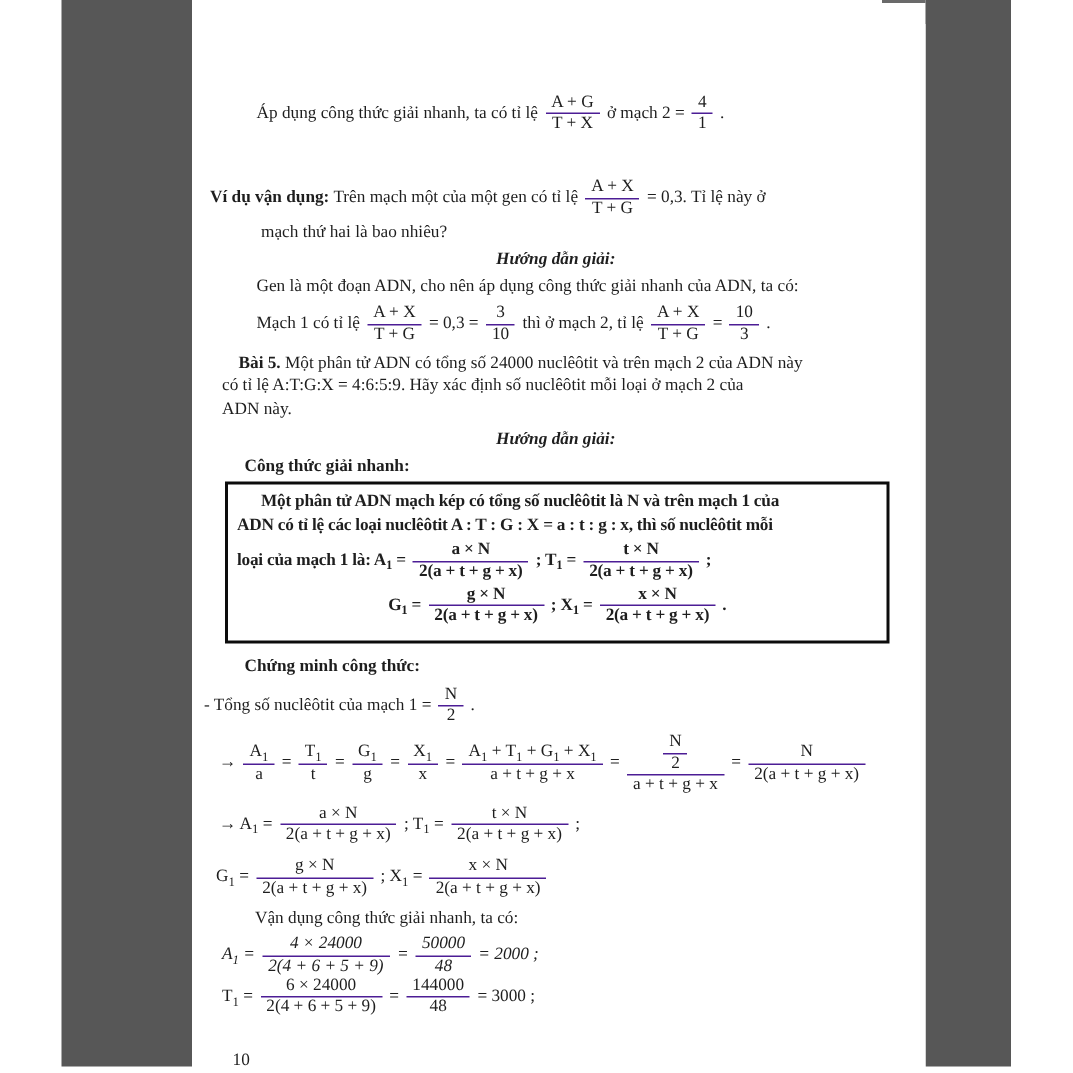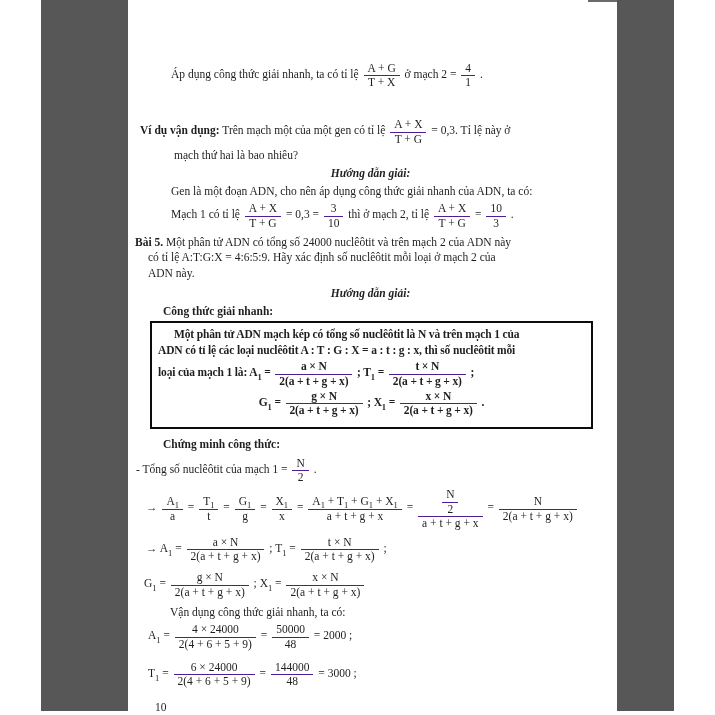--- a/index.html
+++ b/index.html
@@ -42,36 +42,36 @@
 <div id="photo-edge"></div>
 
 <div id="page">
   <div id="intro">
       <div class="ln" style="padding-left: 37px; margin-bottom: 6px;"><span>Áp dụng công thức giải nhanh, ta có tỉ lệ </span><span class="fr"><span class="n"><span>A + G</span></span><span class="d"><span>T + X</span></span></span><span> ở mạch 2 = </span><span class="fr"><span class="n"><span>4</span></span><span class="d"><span>1</span></span></span><span> .</span></div>
       <div class="ln" style="padding-left: 6px; margin-bottom: 2px; margin-top: 29px;"><b>Ví dụ vận dụng:</b><span> Trên mạch một của một gen có tỉ lệ </span><span class="fr"><span class="n"><span>A + X</span></span><span class="d"><span>T + G</span></span></span><span> = 0,3. Tỉ lệ này ở</span></div>
       <div class="ln" style="padding-left: 40px; margin-bottom: 3px;"><span>mạch thứ hai là bao nhiêu?</span></div>
       <div class="ln center" style="margin-bottom: 2px;"><span class="bi">Hướng dẫn giải:</span></div>
       <div class="ln" style="padding-left: 37px; margin-bottom: 3px;"><span>Gen là một đoạn ADN, cho nên áp dụng công thức giải nhanh của ADN, ta có:</span></div>
       <div class="ln" style="padding-left: 37px; margin-bottom: 5px;"><span>Mạch 1 có tỉ lệ </span><span class="fr"><span class="n"><span>A + X</span></span><span class="d"><span>T + G</span></span></span><span> = 0,3 = </span><span class="fr"><span class="n"><span>3</span></span><span class="d"><span>10</span></span></span><span> thì ở mạch 2, tỉ lệ </span><span class="fr"><span class="n"><span>A + X</span></span><span class="d"><span>T + G</span></span></span><span> = </span><span class="fr"><span class="n"><span>10</span></span><span class="d"><span>3</span></span></span><span> .</span></div>
-      <div class="ln" style="padding-left: 1px; margin-bottom: 0px;"><b>Bài 5.</b><span> Một phân tử ADN có tổng số 24000 nuclêôtit và trên mạch 2 của ADN này</span></div>
+      <div class="ln" style="padding-left: 1px; margin-bottom: 0px; margin-left: 24px;"><b>Bài 5.</b><span> Một phân tử ADN có tổng số 24000 nuclêôtit và trên mạch 2 của ADN này</span></div>
       <div class="ln" style="padding-left: 14px; margin-bottom: 0px;"><span>có tỉ lệ A:T:G:X = 4:6:5:9. Hãy xác định số nuclêôtit mỗi loại ở mạch 2 của</span></div>
       <div class="ln" style="padding-left: 14px; margin-bottom: 5px;"><span>ADN này.</span></div>
       <div class="ln center" style="margin-bottom: 2px;"><span class="bi">Hướng dẫn giải:</span></div>
       <div class="ln" style="padding-left: 29px; margin-bottom: 1px;"><b>Công thức giải nhanh:</b></div>
     </div>
   <div id="formula-box">
       <div class="ln" style="padding-left: 16px; margin-bottom: 0px;"><span>Một phân tử ADN mạch kép có tổng số nuclêôtit là N và trên mạch 1 của</span></div>
       <div class="ln" style="padding-left: 0px; margin-bottom: 2px;"><span>ADN có tỉ lệ các loại nuclêôtit A : T : G : X = a : t : g : x, thì số nuclêôtit mỗi</span></div>
       <div class="ln" style="padding-left: 0px; margin-bottom: 2px;"><span>loại của mạch 1 là: A</span><sub>1</sub><span> = </span><span class="fr"><span class="n"><span>a × N</span></span><span class="d"><span>2(a + t + g + x)</span></span></span><span> ; T</span><sub>1</sub><span> = </span><span class="fr"><span class="n"><span>t × N</span></span><span class="d"><span>2(a + t + g + x)</span></span></span><span> ;</span></div>
       <div class="ln center" style="margin-bottom: 0px;"><span>G</span><sub>1</sub><span> = </span><span class="fr"><span class="n"><span>g × N</span></span><span class="d"><span>2(a + t + g + x)</span></span></span><span> ; X</span><sub>1</sub><span> = </span><span class="fr"><span class="n"><span>x × N</span></span><span class="d"><span>2(a + t + g + x)</span></span></span><span> .</span></div>
     </div>
   <div id="proof">
       <div class="ln" style="padding-left: 29px; margin-bottom: 4px;"><b>Chứng minh công thức:</b></div>
       <div class="ln" style="padding-left: 2px; margin-bottom: 4px;"><span>- Tổng số nuclêôtit của mạch 1 = </span><span class="fr"><span class="n"><span>N</span></span><span class="d"><span>2</span></span></span><span> .</span></div>
       <div class="ln" style="padding-left: 12px; margin-bottom: 6px;"><span>→ </span><span class="fr"><span class="n"><span>A</span><sub>1</sub></span><span class="d"><span>a</span></span></span><span> = </span><span class="fr"><span class="n"><span>T</span><sub>1</sub></span><span class="d"><span>t</span></span></span><span> = </span><span class="fr"><span class="n"><span>G</span><sub>1</sub></span><span class="d"><span>g</span></span></span><span> = </span><span class="fr"><span class="n"><span>X</span><sub>1</sub></span><span class="d"><span>x</span></span></span><span> = </span><span class="fr"><span class="n"><span>A</span><sub>1</sub><span> + T</span><sub>1</sub><span> + G</span><sub>1</sub><span> + X</span><sub>1</sub></span><span class="d"><span>a + t + g + x</span></span></span><span> = </span><span class="fr"><span class="n"><span class="fr"><span class="n"><span>N</span></span><span class="d"><span>2</span></span></span></span><span class="d"><span>a + t + g + x</span></span></span><span> = </span><span class="fr"><span class="n"><span>N</span></span><span class="d"><span>2(a + t + g + x)</span></span></span></div>
       <div class="ln" style="padding-left: 12px; margin-bottom: 8px;"><span>→ A</span><sub>1</sub><span> = </span><span class="fr"><span class="n"><span>a × N</span></span><span class="d"><span>2(a + t + g + x)</span></span></span><span> ; T</span><sub>1</sub><span> = </span><span class="fr"><span class="n"><span>t × N</span></span><span class="d"><span>2(a + t + g + x)</span></span></span><span> ;</span></div>
       <div class="ln" style="padding-left: 10px; margin-bottom: 6px;"><span>G</span><sub>1</sub><span> = </span><span class="fr"><span class="n"><span>g × N</span></span><span class="d"><span>2(a + t + g + x)</span></span></span><span> ; X</span><sub>1</sub><span> = </span><span class="fr"><span class="n"><span>x × N</span></span><span class="d"><span>2(a + t + g + x)</span></span></span></div>
       <div class="ln" style="padding-left: 36px; margin-bottom: 3px;"><span>Vận dụng công thức giải nhanh, ta có:</span></div>
-      <div class="ln" style="padding-left: 14px; margin-bottom: 10px;"><span>A</span><sub>1</sub><span> = </span><span class="fr"><span class="n"><span>4 × 24000</span></span><span class="d"><span>2(4 + 6 + 5 + 9)</span></span></span><span> = </span><span class="fr"><span class="n"><span>50000</span></span><span class="d"><span>48</span></span></span><span> = 2000 ;</span></div>
+      <div class="ln" style="padding-left: 14px; margin-bottom: 0; font-style: italic;"><span>A</span><sub>1</sub><span> = </span><span class="fr"><span class="n"><span>4 × 24000</span></span><span class="d"><span>2(4 + 6 + 5 + 9)</span></span></span><span> = </span><span class="fr"><span class="n"><span>50000</span></span><span class="d"><span>48</span></span></span><span> = 2000 ;</span></div>
       <div class="ln" style="padding-left: 14px; margin-bottom: 0px;"><span>T</span><sub>1</sub><span> = </span><span class="fr"><span class="n"><span>6 × 24000</span></span><span class="d"><span>2(4 + 6 + 5 + 9)</span></span></span><span> = </span><span class="fr"><span class="n"><span>144000</span></span><span class="d"><span>48</span></span></span><span> = 3000 ;</span></div>
     </div>
   <div id="page-number">10</div>
 </div>
 
 </body></html>

